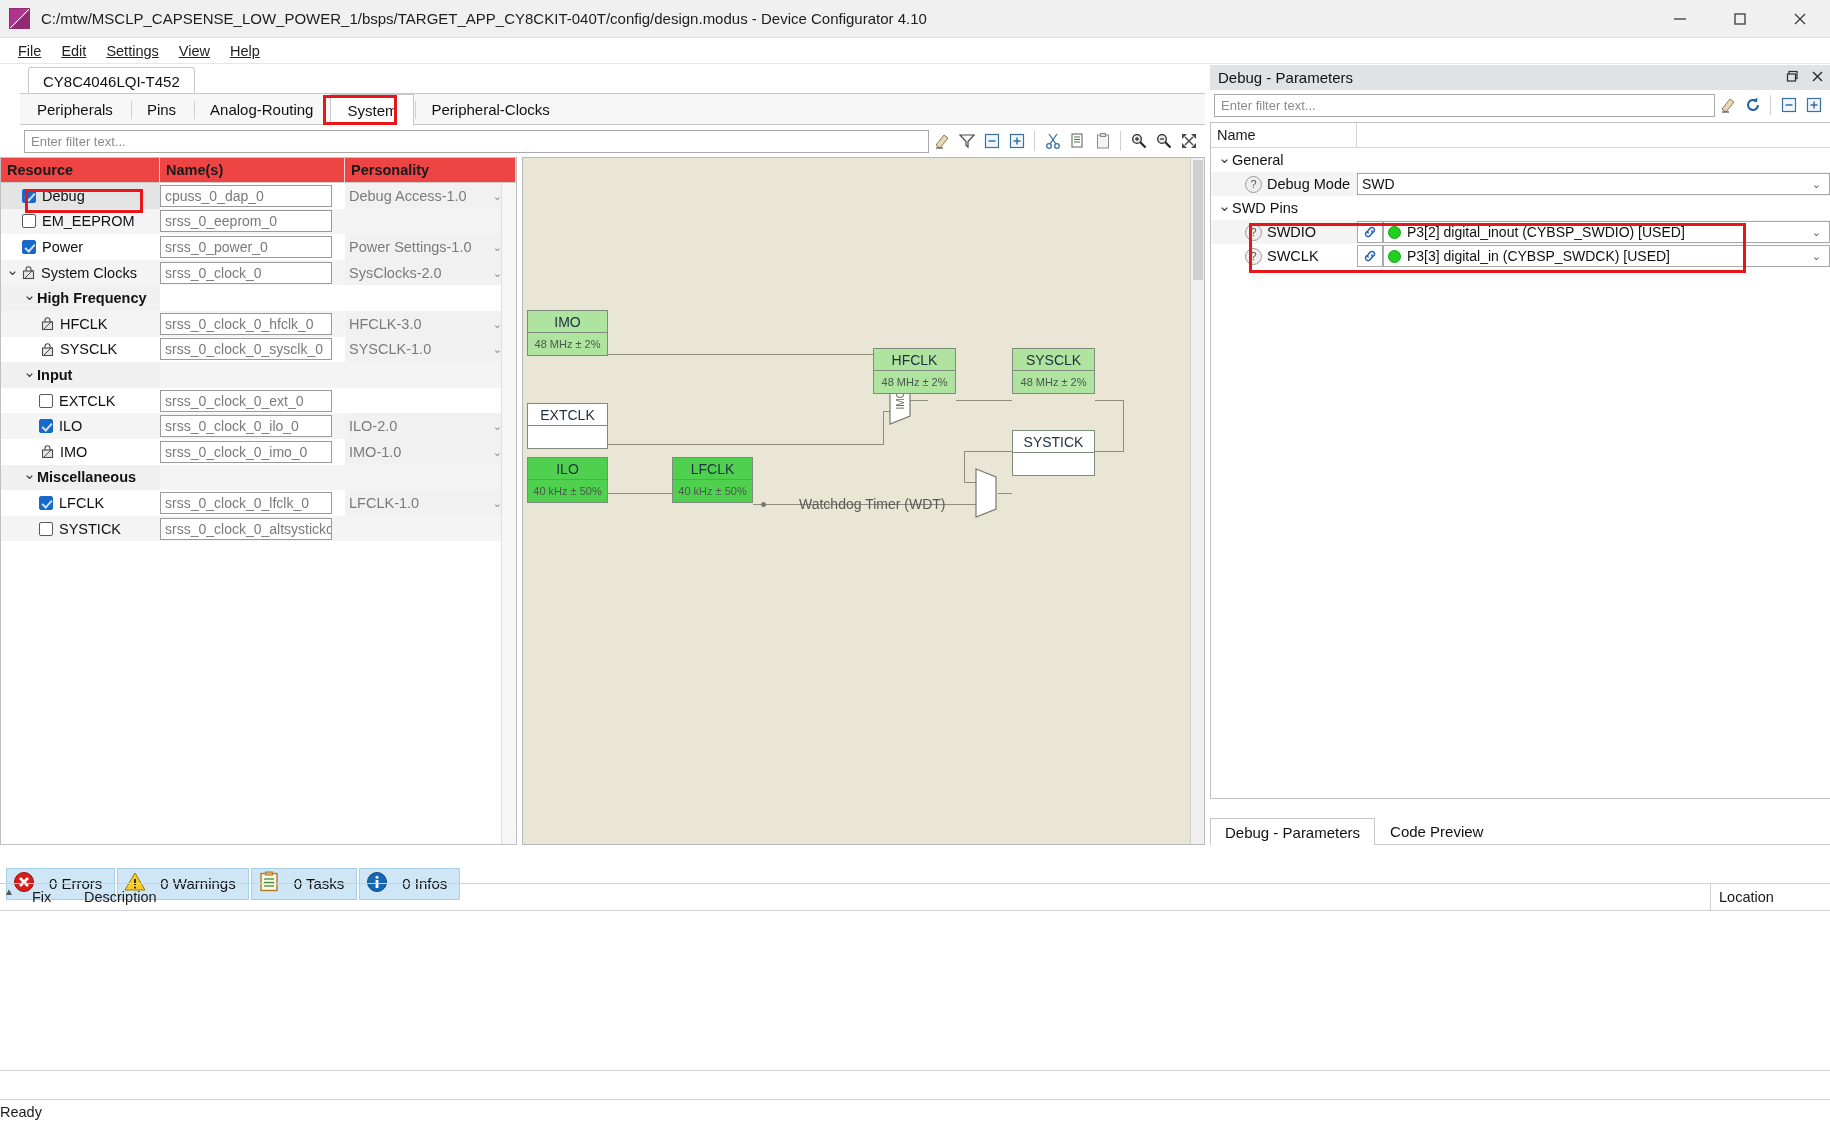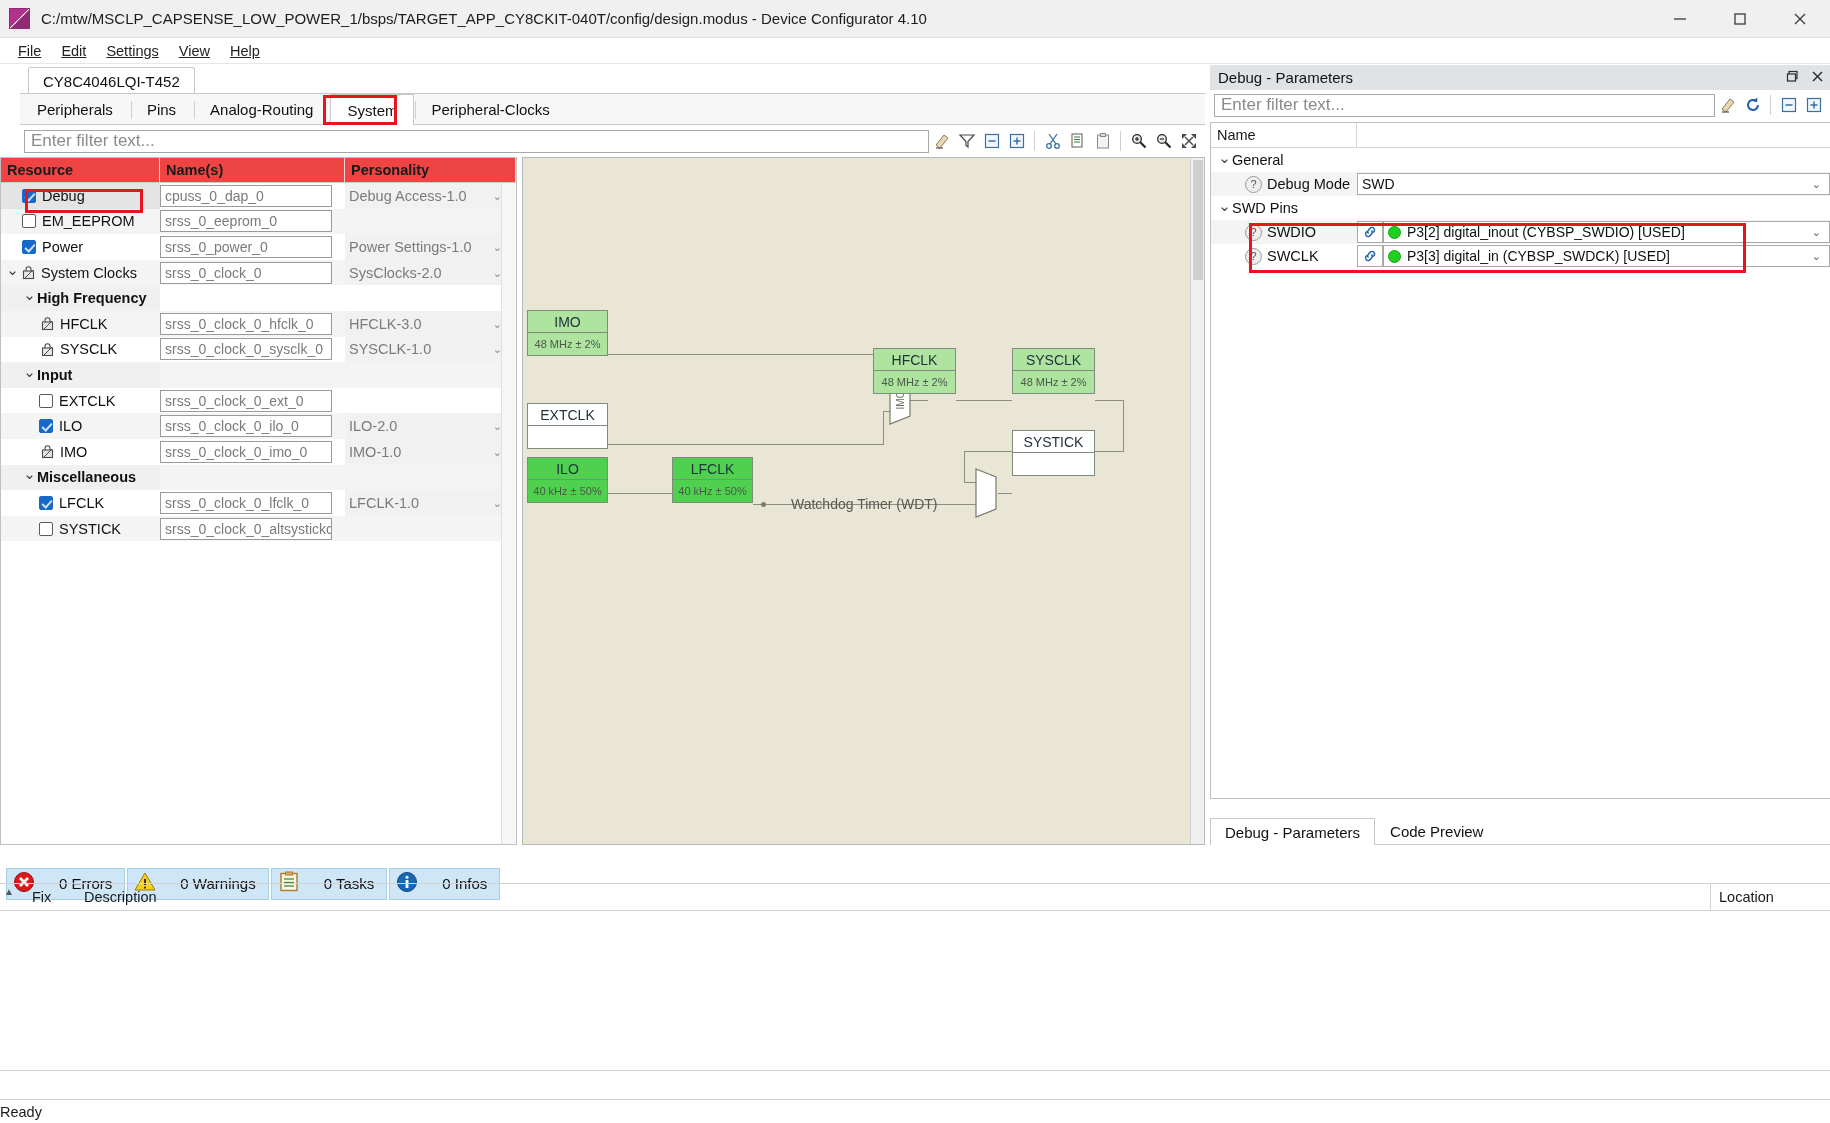--- a/index.html
+++ b/index.html
@@ -61,21 +61,21 @@
   .mtab.active:before{display:none;}
   #redbox-system{
     position:absolute; left:303px; top:1px; width:74px; height:30px;
     border:3px solid #e8151b; pointer-events:none; z-index:5;
   }
 
   
   #left-filterbar{ height:29px; display:flex; align-items:center; padding:3px 4px 0 4px; background:#ffffff; }
   .filterinput{
     flex:1; height:23px; border:1px solid #a8a8a8; background:#ffffff;
-    display:flex;align-items:center; padding:0 6px; font-size:17px; color:#8b8b8b;
+    display:flex;align-items:center; padding:0 6px; font-size:13px; color:#8b8b8b;
   }
   .tb-sep{ width:1px;height:20px;background:#cfcfcf;margin:0 5px; }
   .tbtn{ width:25px;height:25px;display:flex;align-items:center;justify-content:center; }
 
   
   #panes{ position:absolute; left:0; top:92px; width:1205px; height:688px; display:flex; }
 
   
   #tree-pane{ width:517px; height:100%; border:1px solid #c0c0c0; background:#ffffff; position:relative; overflow:hidden; }
   #tree-head{ display:flex; height:25px; background:#ef4444; border-bottom:1px solid #cdcdcd; font-weight:bold; font-size:14.5px; }
@@ -151,21 +151,21 @@
   #redbox-swd{ position:absolute; left:38px; top:100px; width:497px; height:50px; border:3px solid #e8151b; pointer-events:none; z-index:7;}
   #rp-tabs{ position:absolute; left:0; bottom:0; width:620px; height:30px; display:flex; align-items:flex-end; border-bottom:1px solid #c8c8c8; }
   .rtab{ height:26px; padding:0 14px; display:flex;align-items:center; font-size:15px;color:#111; border:1px solid transparent; border-bottom:none;}
   .rtab.active{ background:#ffffff; border-color:#c8c8c8; margin-bottom:-1px; height:27px;}
 
   
   #notice{ position:absolute; left:0; top:845px; width:1830px; height:258px; background:#ffffff; }
   #notice-title{ height:25px; background:#dfe3e6; display:flex;align-items:center;padding-left:8px;font-size:15px;color:#111;position:relative;}
   #notice-title .acts{ position:absolute;right:6px;top:0;height:25px;display:flex;align-items:center;gap:12px;}
   #chips{ height:38px; display:flex; align-items:center; padding:2px 0 0 6px; gap:2px; }
-  .chip{ height:32px; background:#cfe6f7; border:1px solid #a8cfe8; display:flex;align-items:center; padding:0 12px 0 6px; gap:24px; font-size:15px;color:#111;margin-top:37px;}
+  .chip{ height:32px; background:#cfe6f7; border:1px solid #a8cfe8; display:flex;align-items:center; padding:0 12px 0 6px; gap:14px; font-size:15px;color:#111;margin-top:37px;}
   #notice-head{ display:flex; height:28px; align-items:center; border-top:1px solid #d2d2d2; border-bottom:1px solid #d2d2d2; font-size:14.5px; position:relative;}
   #notice-head .nh-fix{ width:46px; text-align:left;margin-left:32px; }
   #notice-head .nh-desc{ padding-left:6px; }
   #notice-head .nh-loc{ position:absolute; right:0; width:120px; border-left:1px solid #d2d2d2; height:100%; display:flex;align-items:center;padding-left:8px;}
   #notice-head .collapse-arrow{ position:absolute; left:4px; top:2px; font-size:10px; color:#555; }
   #notice-body{ height:160px; background:#ffffff; border-bottom:1px solid #d2d2d2; }
 
   
   #statusbar{ position:absolute; left:0; bottom:0; width:1830px; height:24px; border-top:1px solid #d2d2d2;
       display:flex;align-items:center;font-size:14.5px;color:#1a1a1a; background:#ffffff;}
@@ -592,21 +592,21 @@
         </div>
         <div class="node lt" style="left:489px;top:190px;width:83px;">
           <div class="nt">SYSCLK</div>
           <div class="nb">48 MHz ± 2%</div>
         </div>
         <div class="node wh" style="left:489px;top:272px;width:83px;">
           <div class="nt">SYSTICK</div>
           <div class="nb"></div>
         </div>
 
-        <div class="wdt-label" style="left:268px;top:338px;">Watchdog Timer (WDT)</div>
+        <div class="wdt-label" style="left:276px;top:338px;">Watchdog Timer (WDT)</div>
         <div id="canvas-scroll-v"></div>
       </div>
     </div>
   </div>
 
   <div id="right-region">
     <div id="rp-title">
       <span>Debug - Parameters</span>
       <span class="acts">
         <span>

